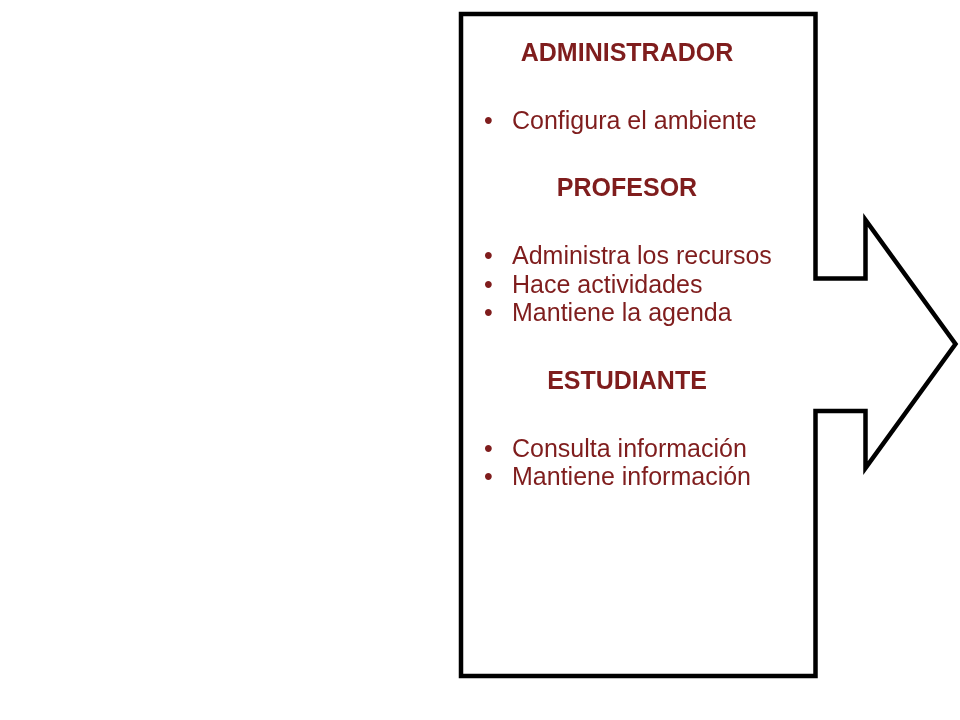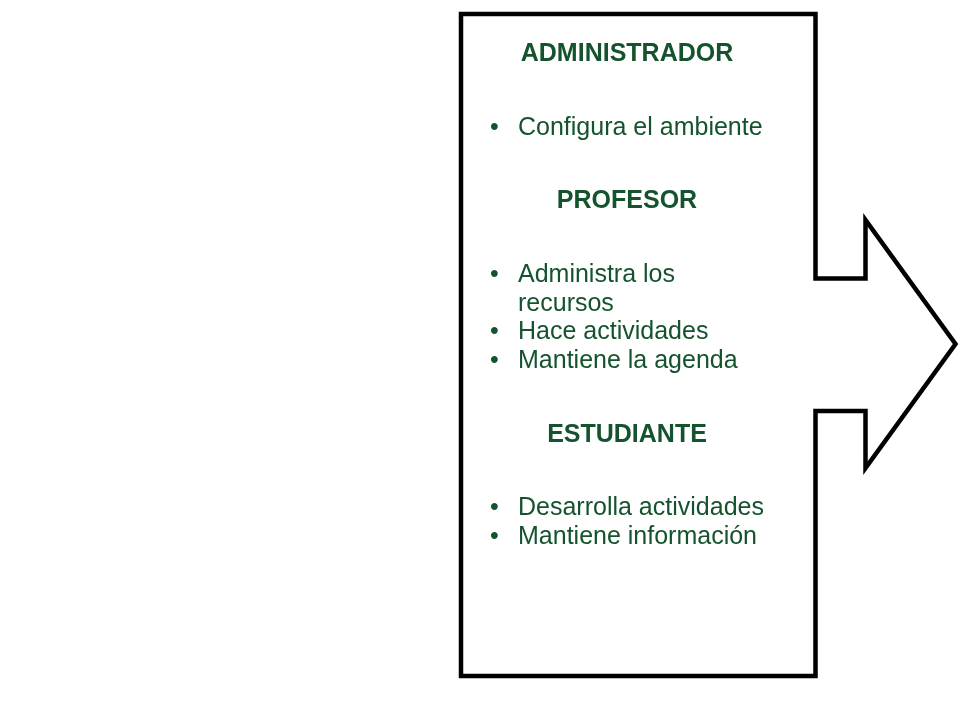--- a/index.html
+++ b/index.html
@@ -7,21 +7,21 @@
     padding: 0;
     background: #ffffff;
   }
   .stage {
     position: relative;
     width: 960px;
     height: 720px;
     background: #ffffff;
     overflow: hidden;
     font-family: "Liberation Sans", sans-serif;
-    color: #14532d;
+    color: #7f1d1d;
   }
   .shape-layer {
     position: absolute;
     left: 0;
     top: 0;
     width: 960px;
     height: 720px;
     z-index: 0;
   }
   .content {
@@ -38,21 +38,21 @@
   .heading {
     font-weight: bold;
     text-align: center;
     white-space: nowrap;
   }
   .spacer {
     height: 28.8px;
   }
   ul.bullets {
     list-style: none;
-    margin: 16px;
+    margin: 10px;
     padding: 0;
   }
   ul.bullets li {
     position: relative;
     padding-left: 39px;
   }
   ul.bullets li::before {
     content: "\2022";
     position: absolute;
     left: 11px;
@@ -82,18 +82,18 @@
     <ul class="bullets">
       <li>Administra los recursos</li>
       <li>Hace actividades</li>
       <li>Mantiene la agenda</li>
     </ul>
 
     <div class="spacer"></div>
     <div class="heading">ESTUDIANTE</div>
     <div class="spacer"></div>
     <ul class="bullets">
-      <li>Desarrolla actividades</li>
+      <li>Consulta información</li>
       <li>Mantiene información</li>
     </ul>
 
   </div>
 </div>
 
 </body></html>

